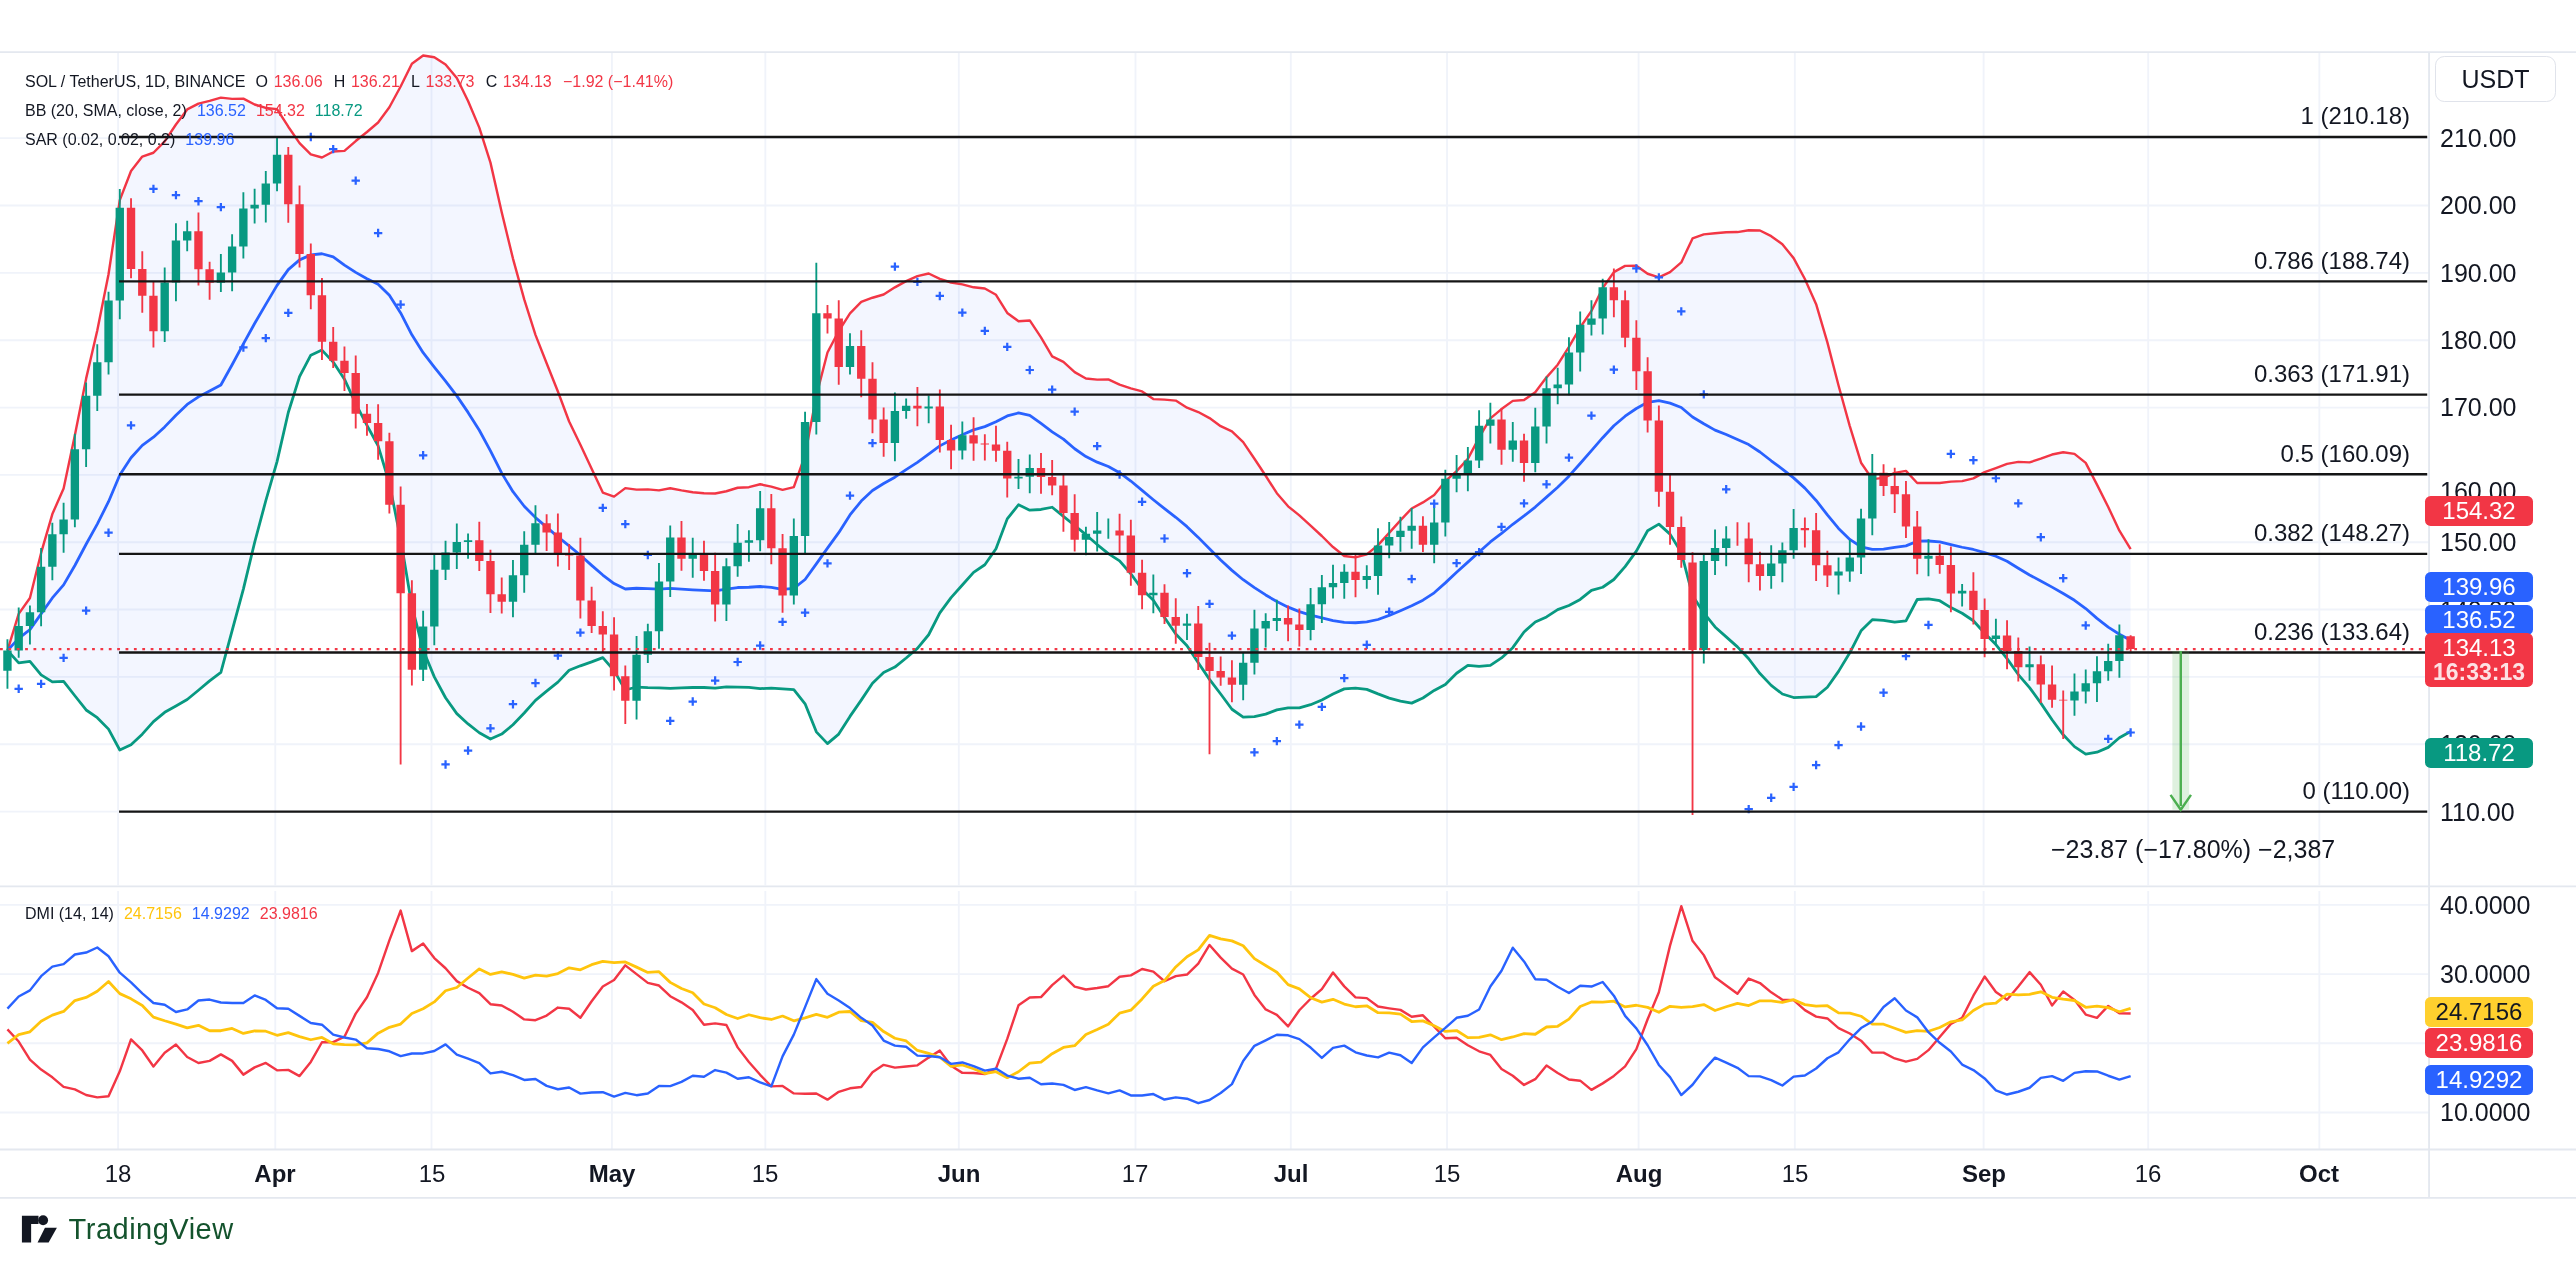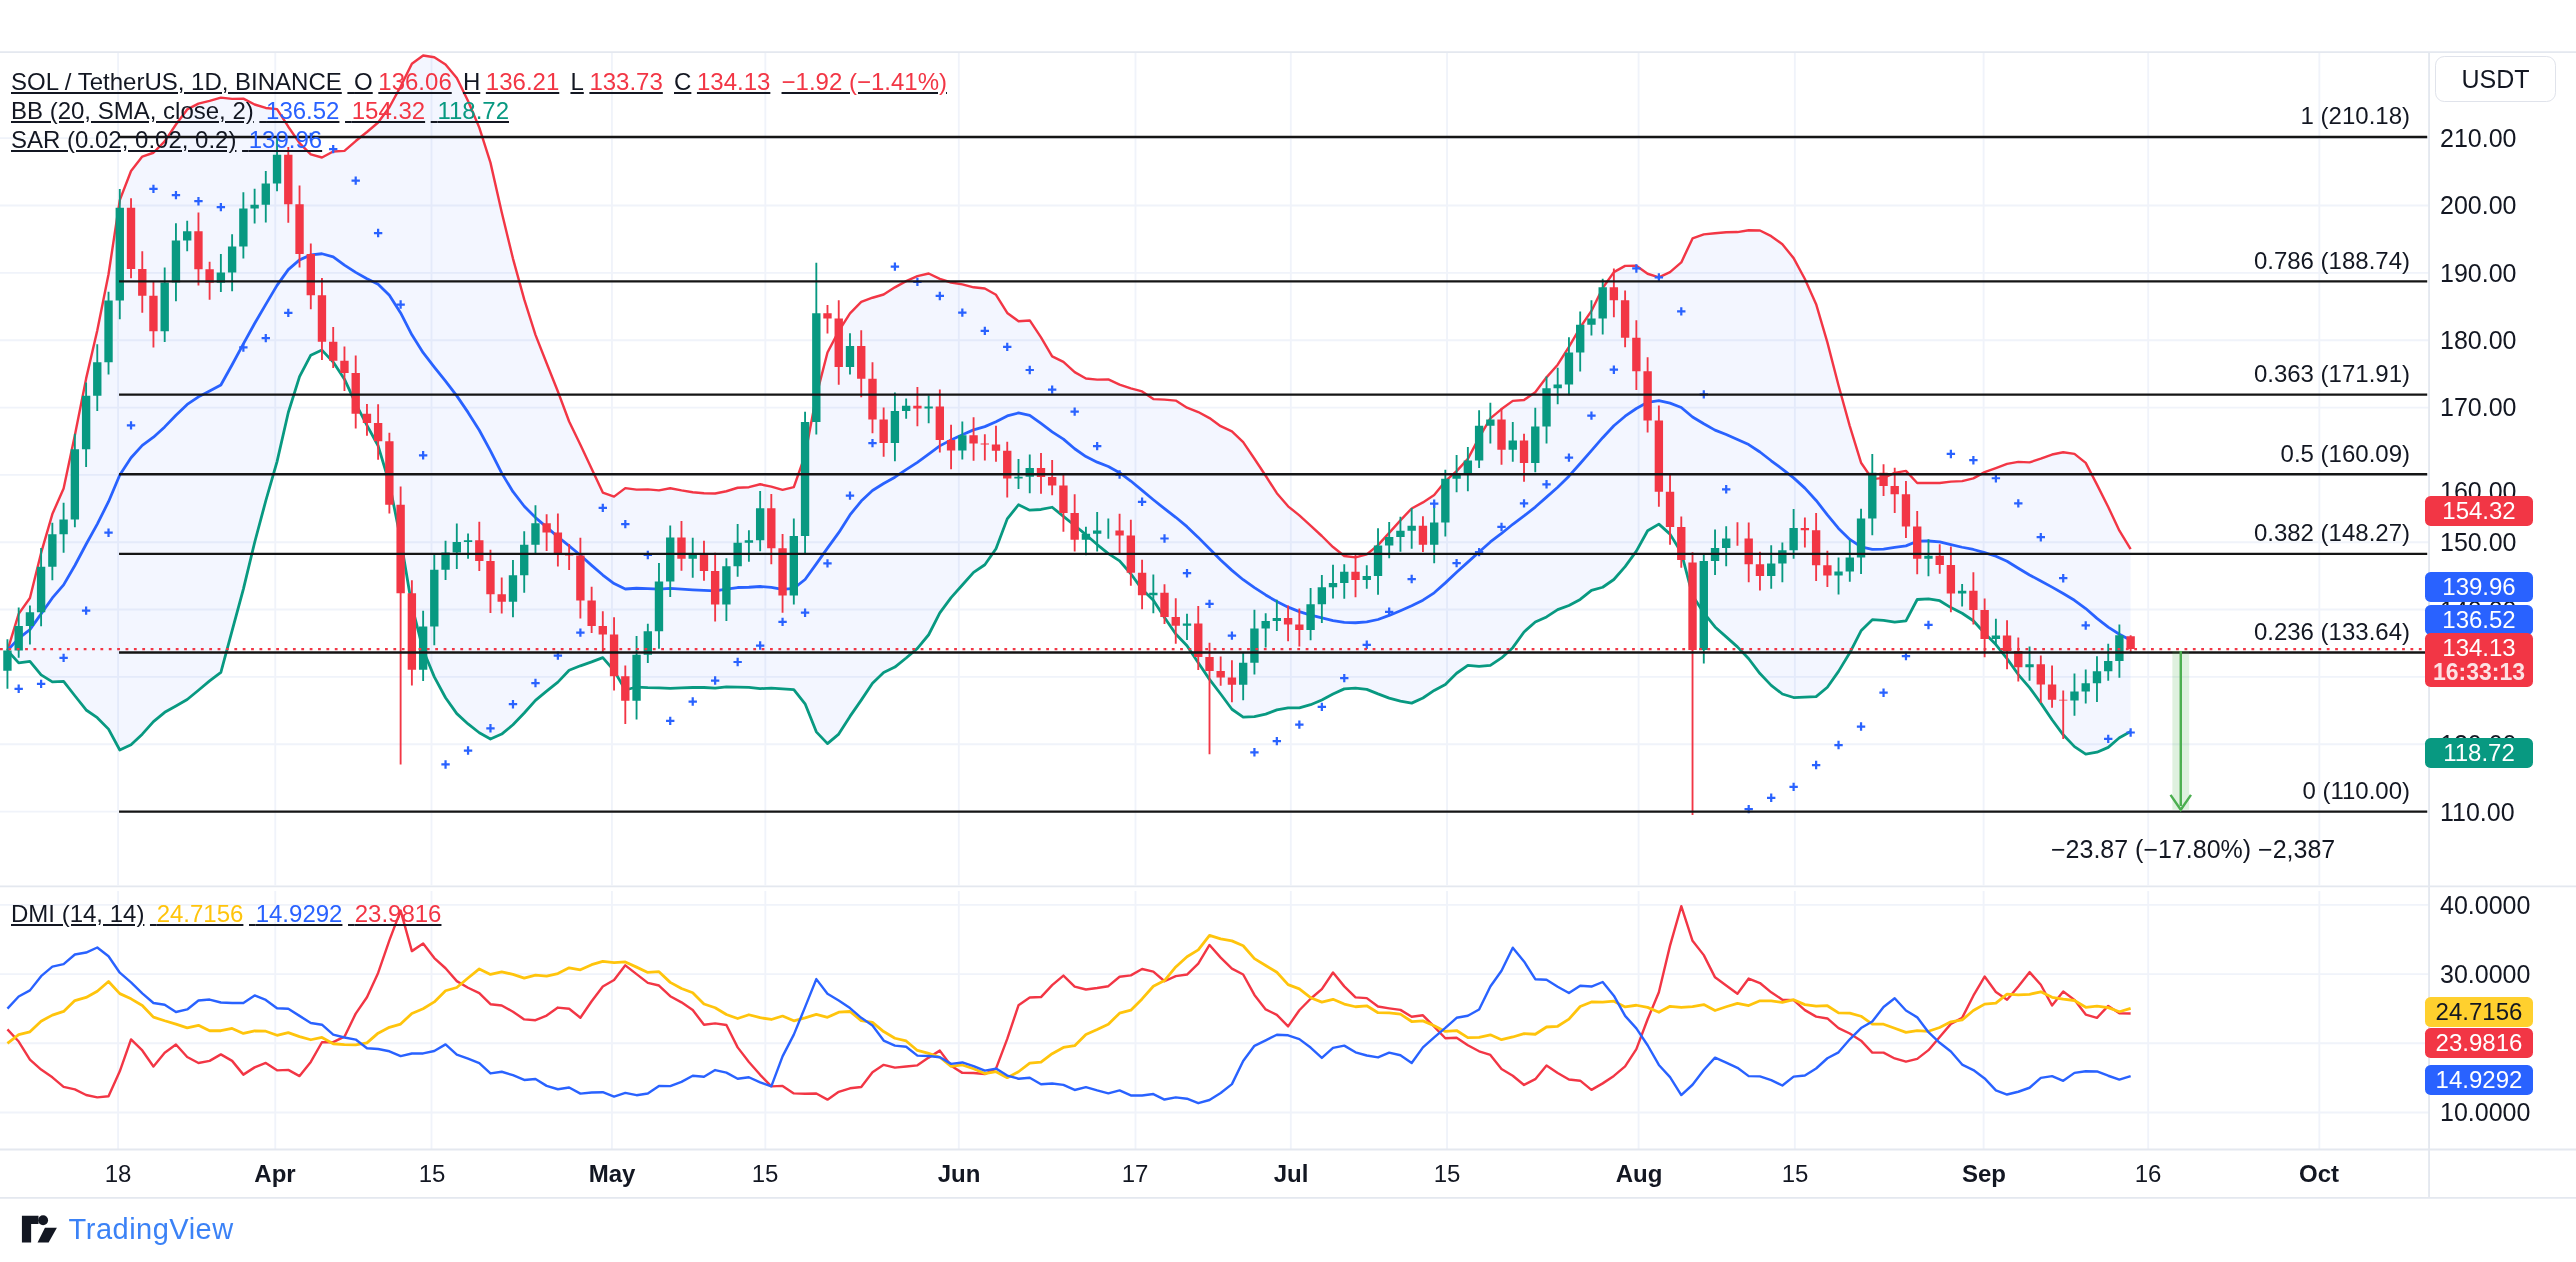--- a/index.html
+++ b/index.html
@@ -1,36 +1,36 @@
 <!DOCTYPE html>
 <html style="font-size:15px"><head>
 <meta charset="utf-8">
 <style>
   html,body{margin:0;padding:0;background:#fff;}
   .app{position:relative;width:2576px;height:1263px;background:#ffffff;overflow:hidden;
        font-family:"Liberation Sans",sans-serif;color:#131722;}
   .hdr{position:absolute;left:23px;top:13px;height:30px;line-height:30px;font-size:23px;color:#131722;white-space:nowrap;}
   svg.chart{position:absolute;left:0;top:0;}
-  .lgrow{position:absolute;left:11px;height:28px;line-height:28px;font-size:24px;white-space:nowrap;z-index:5;text-decoration:underline;}
+  .lgrow{position:absolute;left:25px;height:28px;line-height:28px;font-size:16px;white-space:nowrap;z-index:5;}
   .lgrow span{margin-right:5.6px;}
   .v-blue{color:#2962FF;} .v-red{color:#F23645;} .v-green{color:#089981;}
   .axis-label{position:absolute;left:2440px;font-size:25px;color:#131722;transform:translateY(-50%);white-space:nowrap;z-index:2;}
   .dmi-tick{position:absolute;left:2440px;font-size:25px;color:#131722;transform:translateY(-50%);z-index:2;}
   .fib-label{position:absolute;right:166px;font-size:24px;color:#131722;transform:translateY(-50%);white-space:nowrap;z-index:3;}
   .badge{position:absolute;left:2425px;min-width:108px;border-radius:5.6px;font-size:24px;line-height:30px;height:30px;
          text-align:center;color:#fff;transform:translateY(-50%);z-index:6;padding:0 5.6px;box-sizing:border-box;}
   .badge.tall{height:54px;line-height:25px;padding-top:1.9px;}
   .badge .sub{display:block;font-size:23px;opacity:.85;font-weight:bold;}
   .ttick{position:absolute;top:1159px;height:30px;line-height:30px;font-size:24px;color:#131722;transform:translateX(-50%);z-index:2;}
   .ttick.major{font-weight:700;}
   .usdt{position:absolute;left:2435px;top:56px;width:121px;height:46px;border:1.9px solid #E0E3EB;border-radius:9.3px;
         background:#fff;font-family:"Liberation Sans",sans-serif;font-size:25px;color:#131722;z-index:6;}
   .anno{position:absolute;left:2051px;top:835px;width:260px;text-align:left;font-size:25px;color:#131722;z-index:4;white-space:nowrap;}
   .footer{position:absolute;left:18.6px;top:1209px;height:41px;display:flex;align-items:center;z-index:4;}
-  .footer .brand{font-size:29px;color:#3b82f6;margin-left:11px;letter-spacing:0.5px;}
+  .footer .brand{font-size:29px;color:#14532d;margin-left:11px;letter-spacing:0.5px;}
 </style>
 </head>
 <body>
 
 <div class="app">
   <div class="hdr">BeInCrypto1 published on TradingView.com, Sep 13, 2024 12:56 UTC+5:30</div>
 
   <svg class="chart" id="chart-svg" width="2576" height="1263" viewBox="0 0 2770 1358">
       <defs>
         <clipPath id="mainClip">

